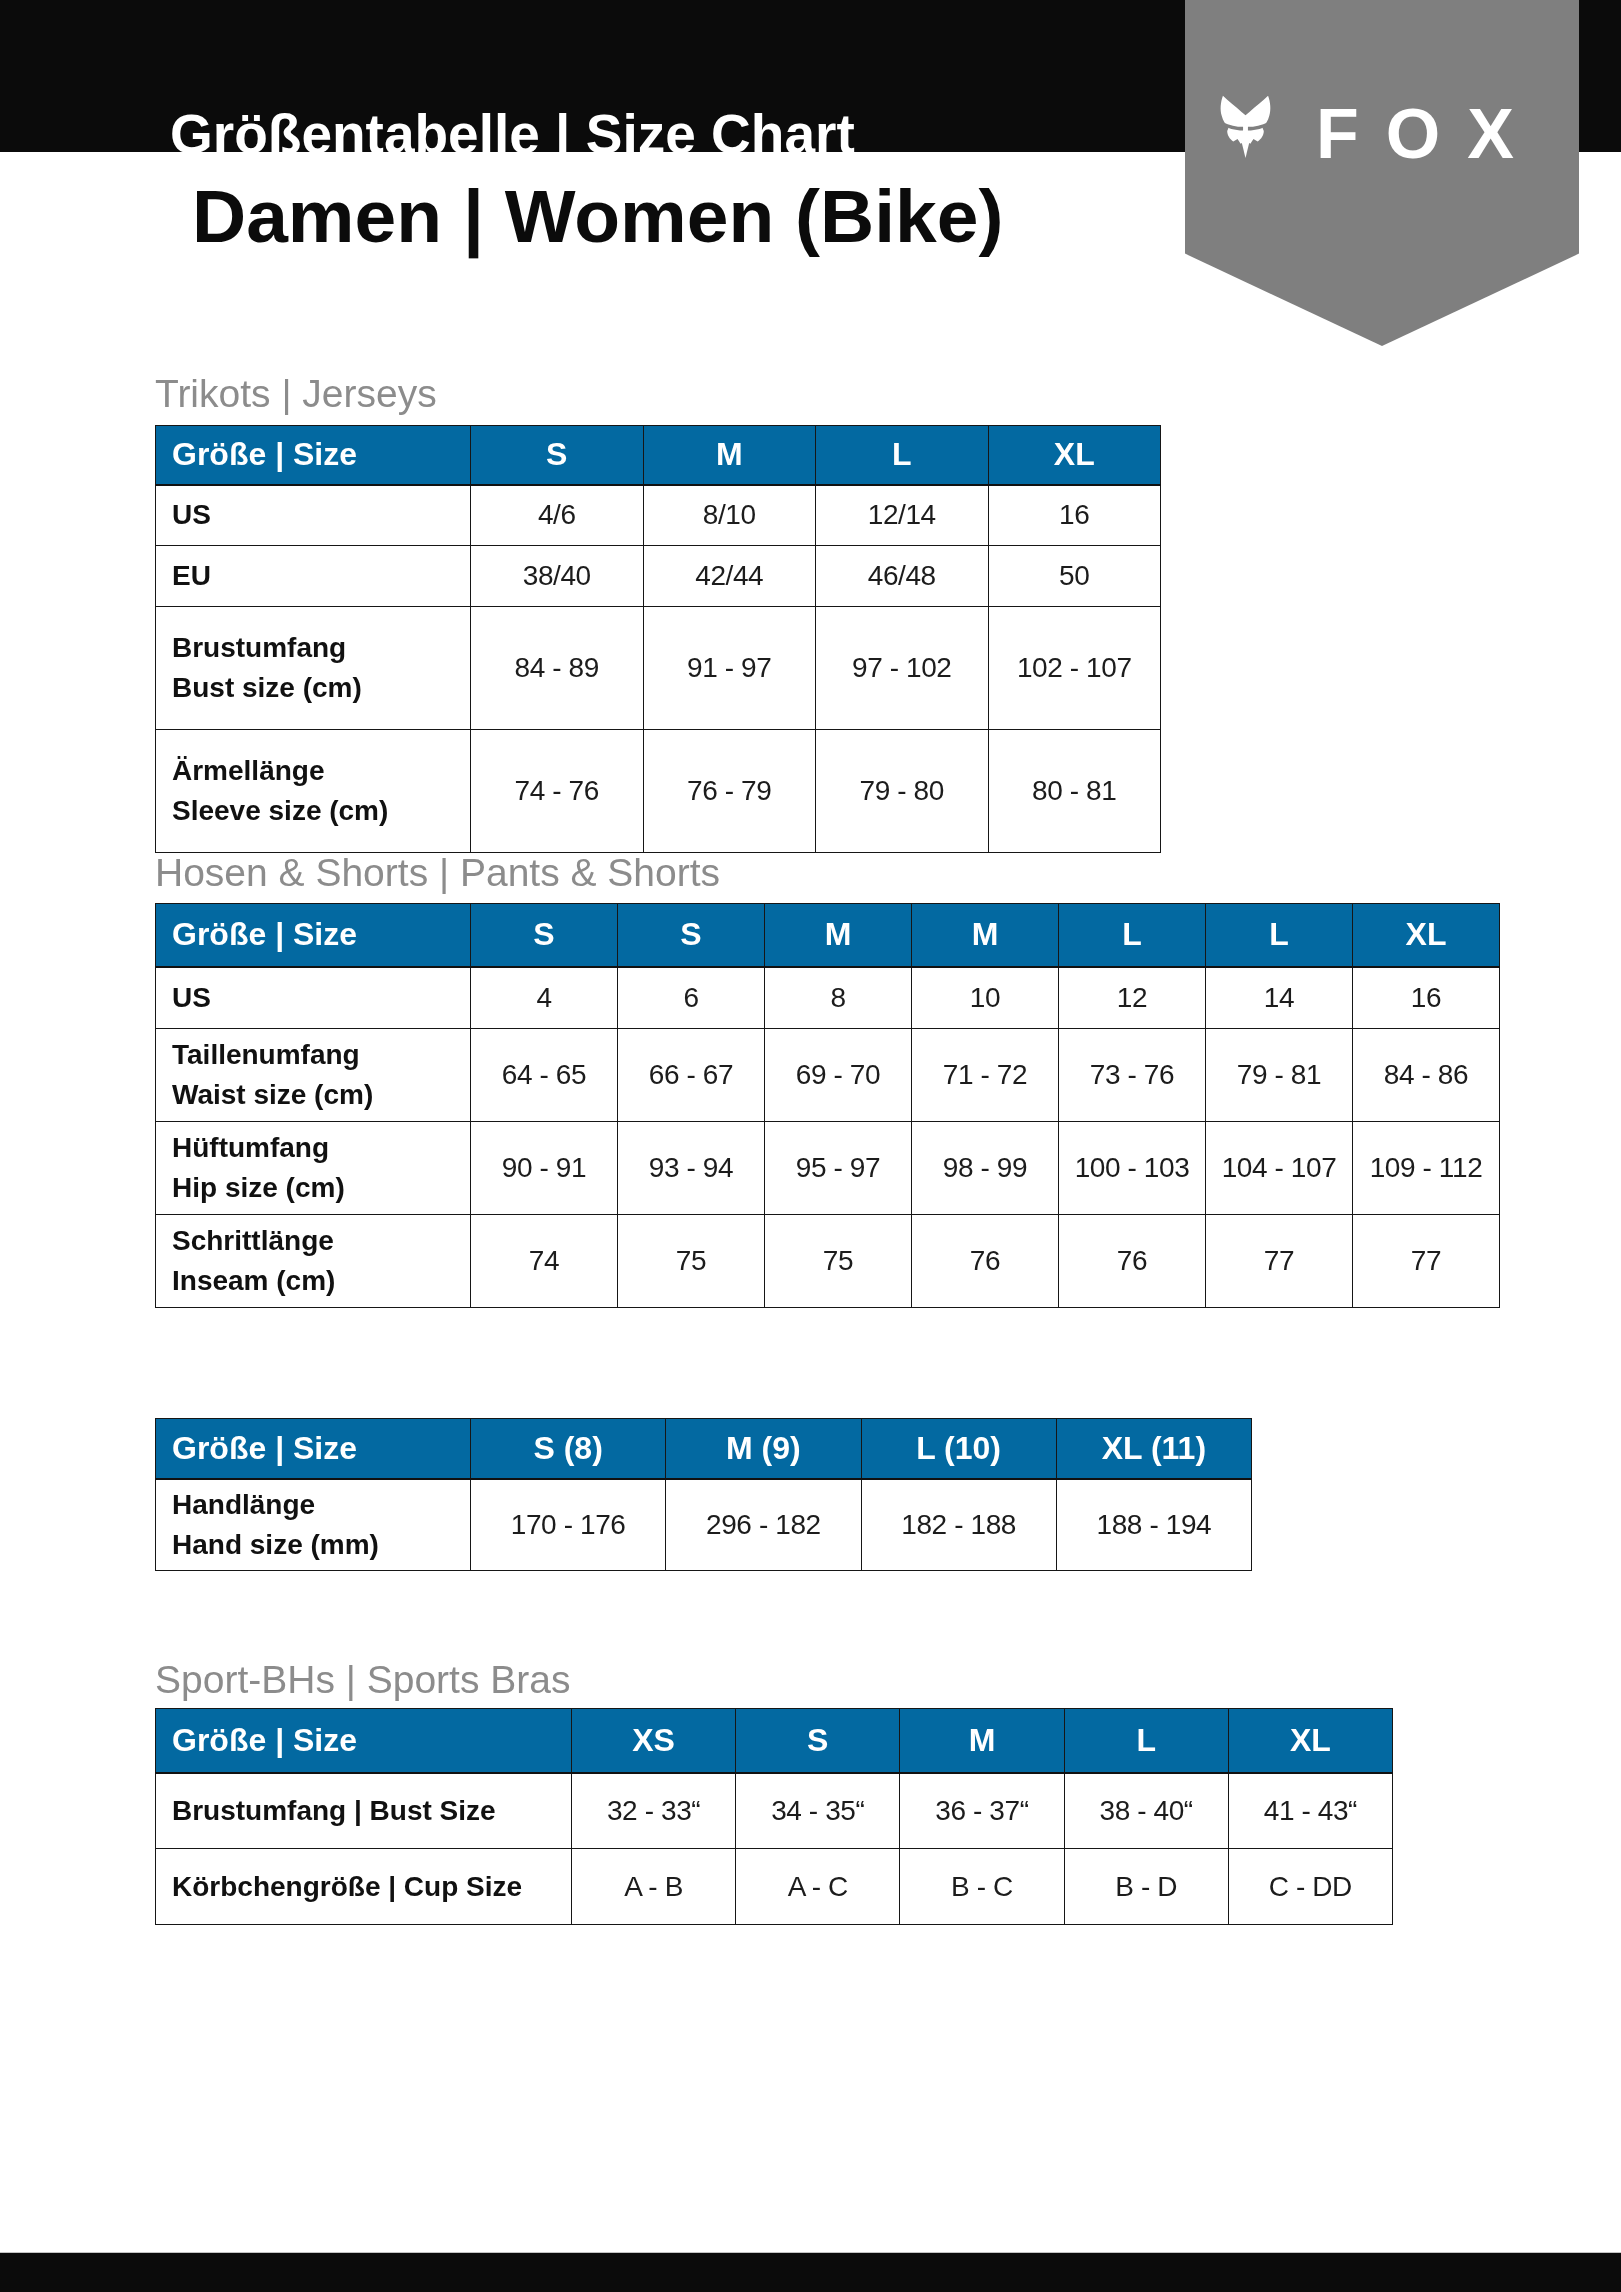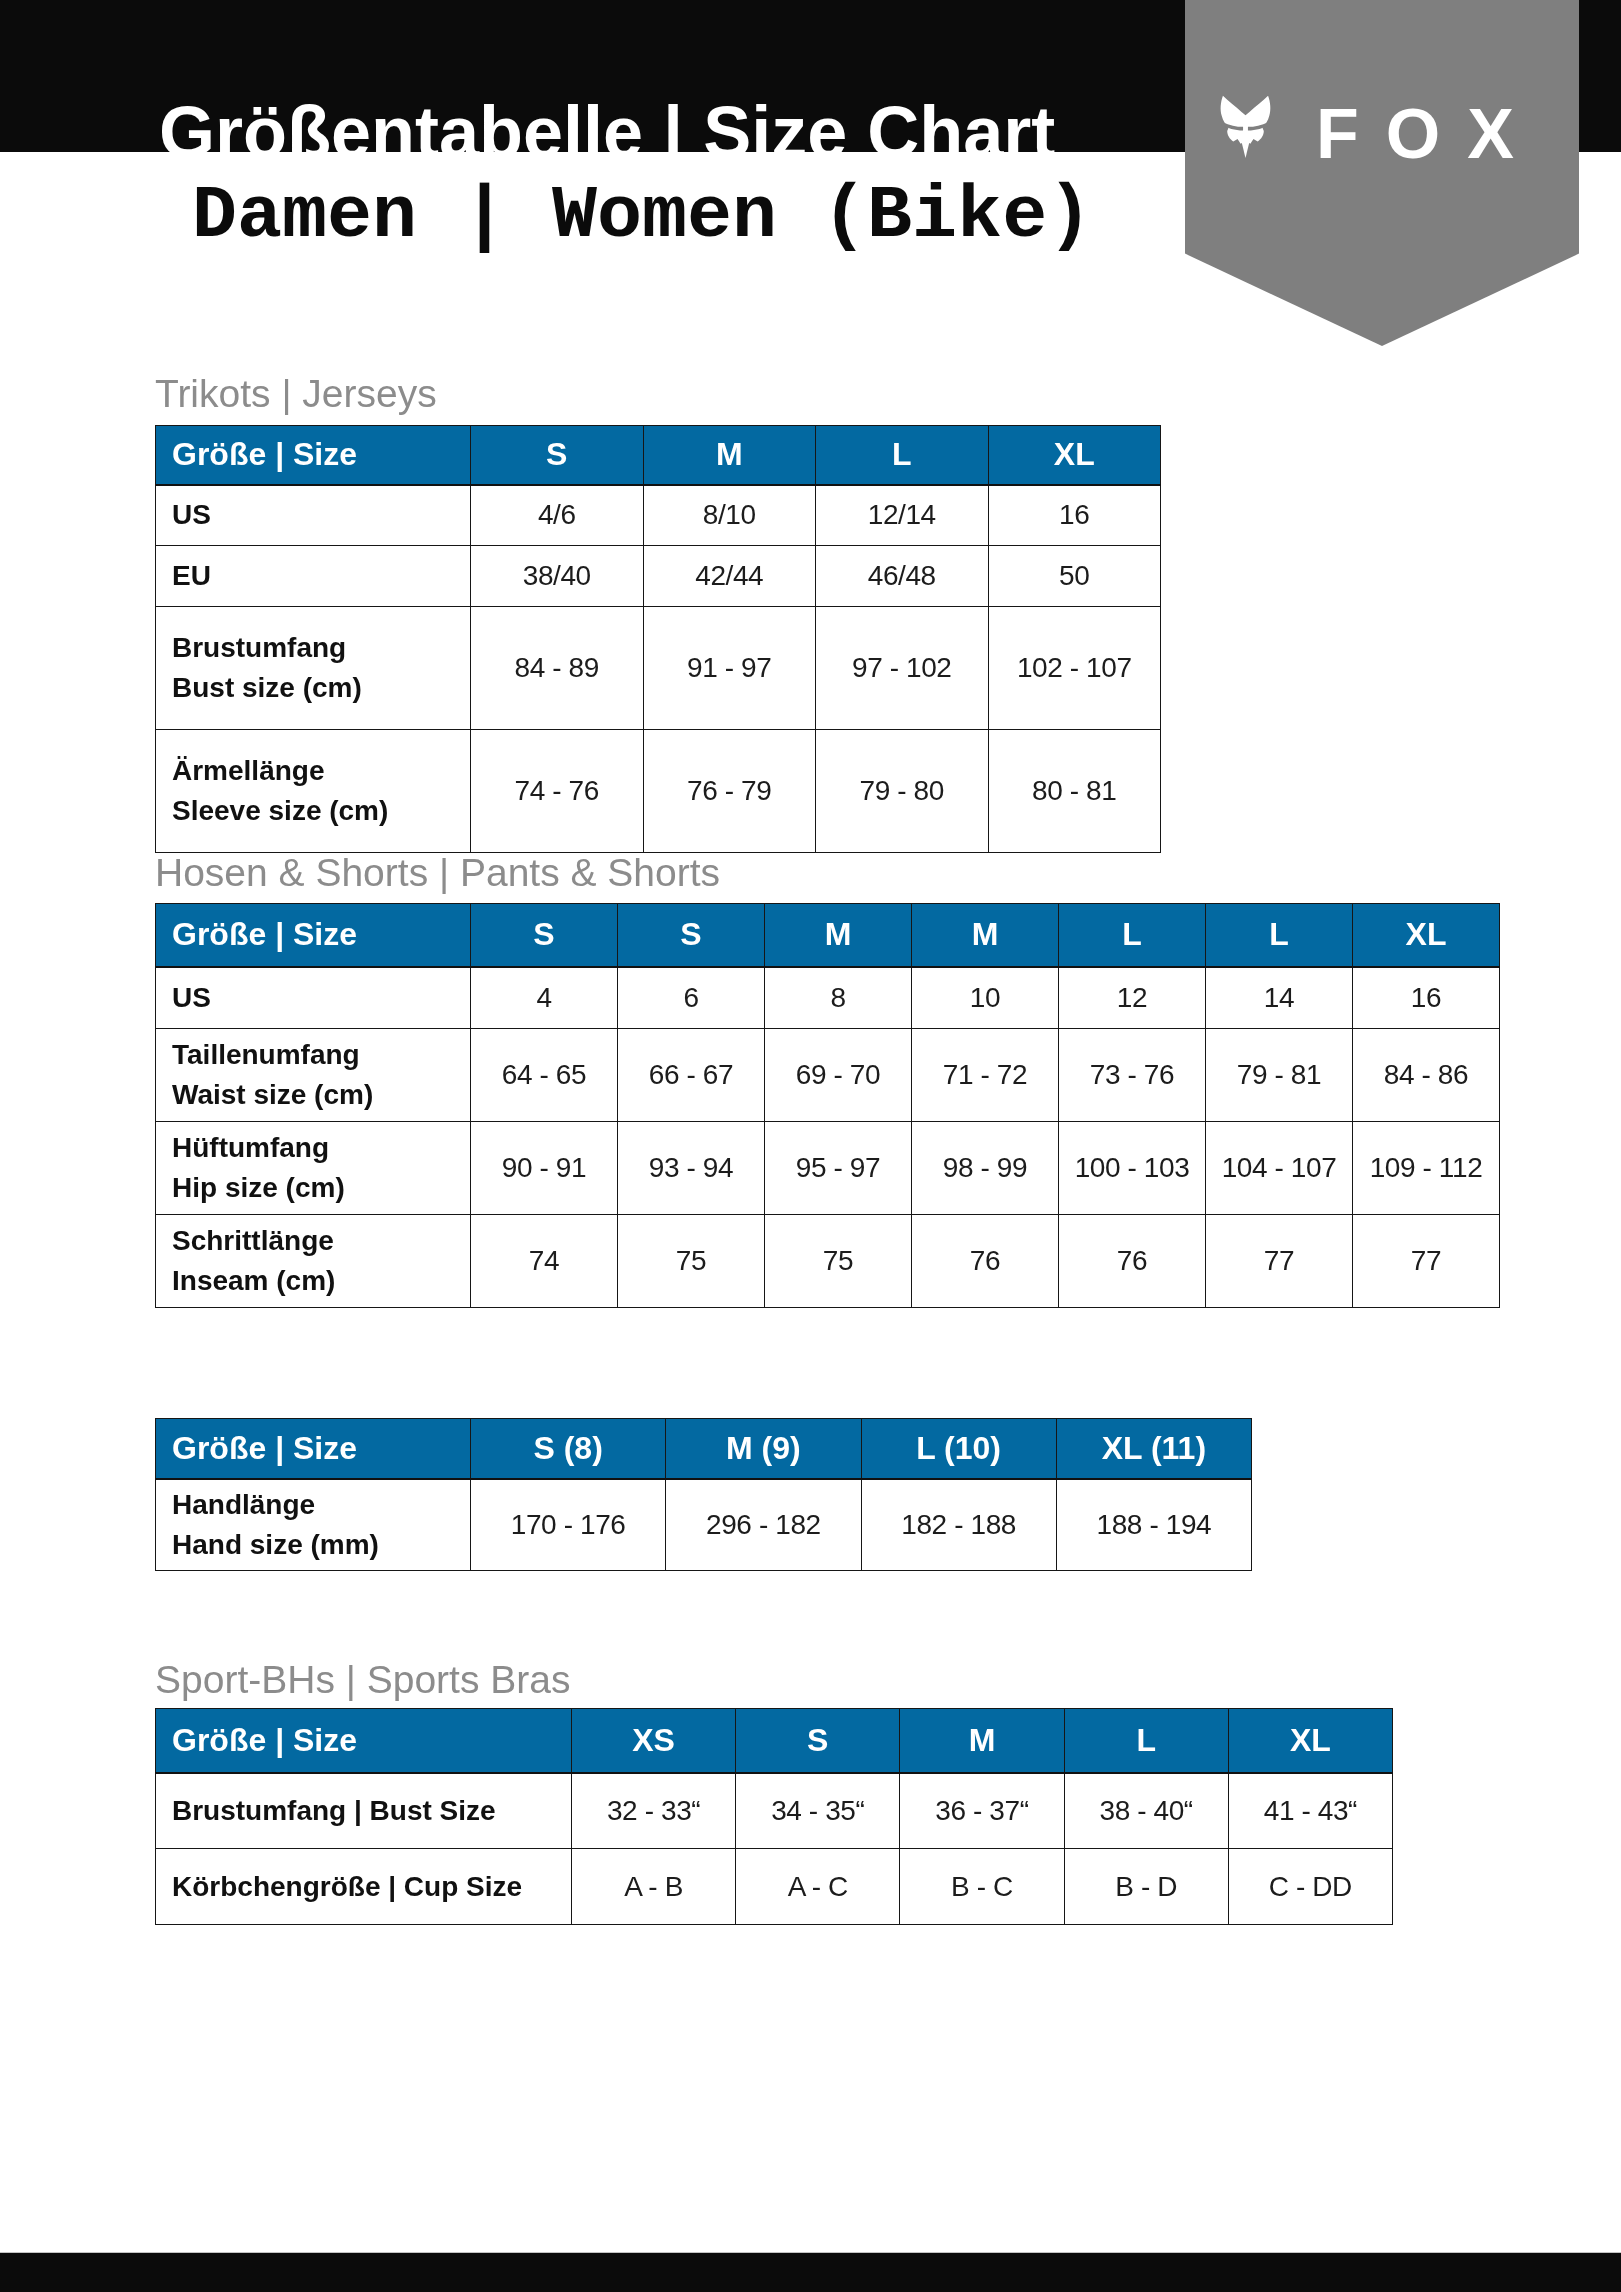--- a/index.html
+++ b/index.html
@@ -9,29 +9,28 @@
     font-family:"Liberation Sans", sans-serif;
     color:#111;
   }
 
   
   .topbar {
     position:absolute; left:0; top:0; width:1621px; height:152px;
     background:#0b0b0b;
   }
   .title {
-    position:absolute; left:153px; top:90px; margin:6px;
-    font-size:72px; font-weight:bold; color:#ffffff; line-height:1;
+    position:absolute; left:153px; top:90px; margin:17px;
+    font-size:55px; font-weight:bold; color:#ffffff; line-height:1;
     white-space:nowrap; z-index:2;
   }
   .subtitle {
     position:absolute; left:192px; top:179px; margin:0;
     font-size:75px; font-weight:bold; color:#0b0b0b; line-height:1;
     white-space:nowrap;
-    font-family:Liberation Mono, monospace;
   }
 
   
   .pennant {
     position:absolute; left:1185px; top:0; width:394px; height:346px;
     background:#7f7f7f; z-index:3;
     clip-path:polygon(0 0, 100% 0, 100% 73.3%, 50% 100%, 0 73.3%);
   }
   .fox-head { position:absolute; left:30px; top:83px; width:61px; height:90px; }
   .fox-word {

